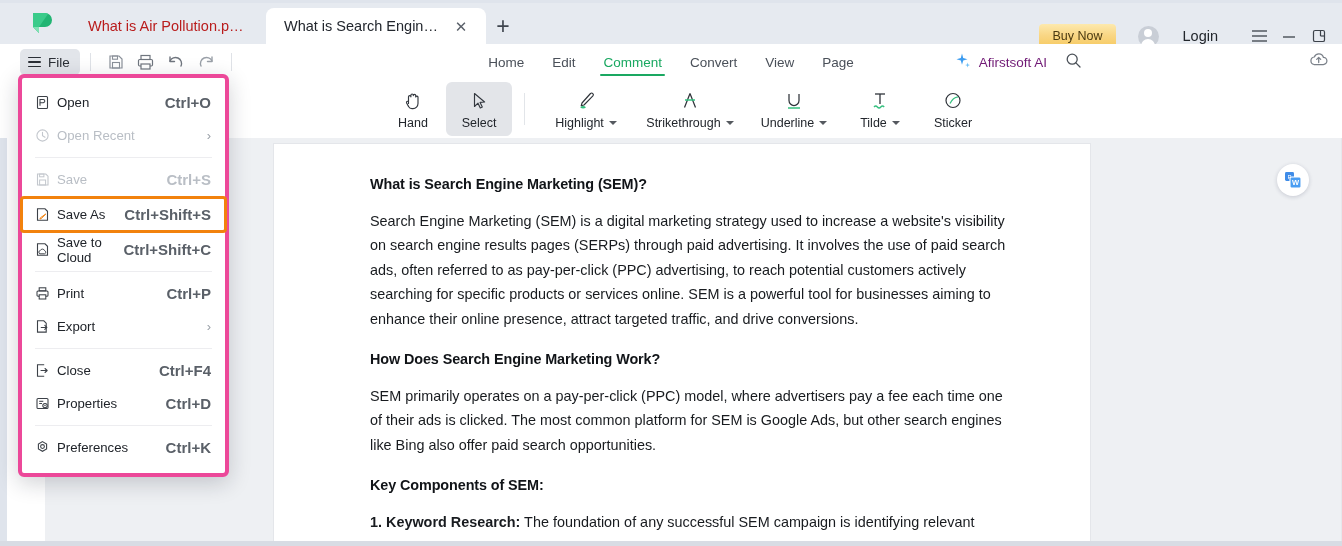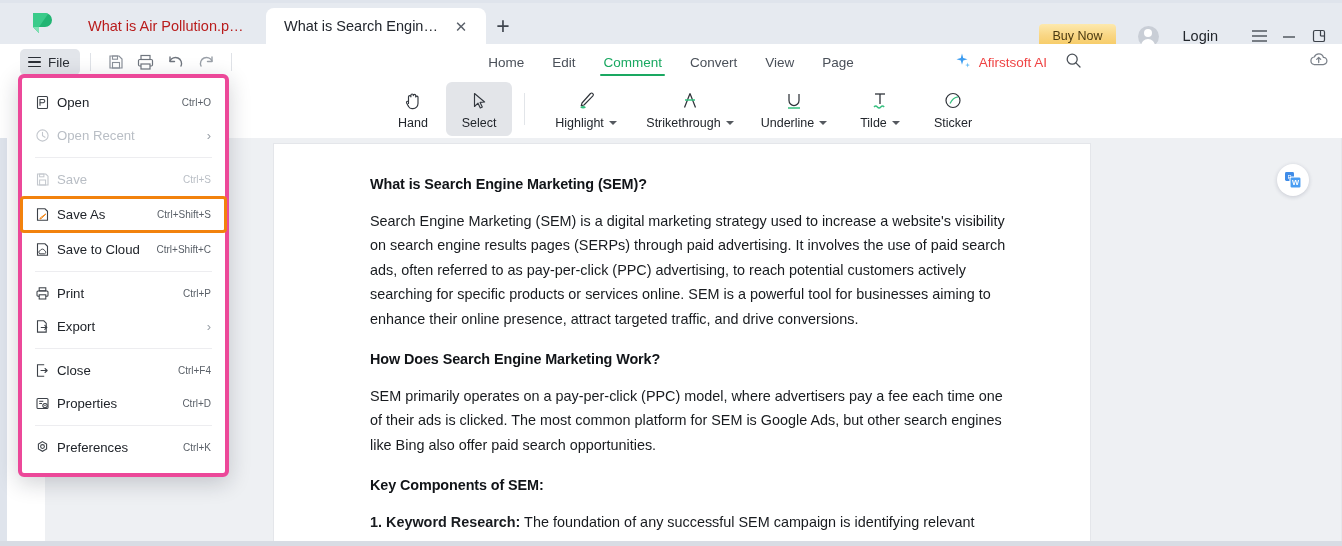--- a/index.html
+++ b/index.html
@@ -84,21 +84,21 @@
   .rtab {
     font-size: 13.5px; color: #4a5059; padding: 0 14px; height: 30px;
     display:flex; align-items:center; position:relative;
   }
   .rtab.active { color: #1aa861; }
   .rtab.active::after {
     content:""; position:absolute; left: 11px; right: 11px; bottom: 1px;
     height: 2px; background: #1aa861; border-radius: 2px;
   }
   .ai-zone { position:absolute; right: 260px; top:0; height:36px; display:flex; align-items:center; gap:18px; }
-  .ai-btn { display:flex; align-items:center; gap:7px; font-size:13.5px; color:#ef4444; }
+  .ai-btn { display:flex; align-items:center; gap:7px; font-size:13.5px; color:#701a75; }
   .cloud-btn { position:absolute; right: 12px; top: 50px; color:#6d737c; }
 
   
   .toolrow {
     position: absolute; left: 0; top: 80px; width: 1342px; height: 58px;
     background: #ffffff; display: flex; align-items: center;
   }
   .tools { position:absolute; left: 380px; top: 0; height:58px; display:flex; align-items:center; }
   .tool {
     width: 66px; height: 54px; border-radius: 6px;
@@ -138,21 +138,21 @@
     background:#ffffff; border:4px solid #ec4899; border-radius:6px;
     box-shadow: 0 6px 22px rgba(20,25,40,.20);
     padding: 8px 0 9px 0; z-index: 50;
   }
   .mi {
     position:relative; height:33px; display:flex; align-items:center;
     padding: 0 14px 0 13px; font-size:13.2px; color:#20242a;
   }
   .mi .mi-icon { width:22px; display:flex; align-items:center; color:#3c4148; }
   .mi .mi-label { flex:1; }
-  .mi .mi-key { font-size:10px; color:#5a6068; }
+  .mi .mi-key { font-size:15px; color:#5a6068;font-weight:bold; }
   .mi .mi-arrow { color:#9aa0a8; font-size:13px; }
   .mi.disabled .mi-label, .mi.disabled .mi-key { color:#b9bec5; }
   .mi.disabled .mi-icon { color:#c3c7cd; }
   .mi.highlight {
     outline: 3px solid #f2820d; outline-offset: -1px; border-radius: 2px;
     margin: 2px 0;
   }
   .msep { height:1px; background:#ededf0; margin: 5px 13px; }
 </style>
 </head>

